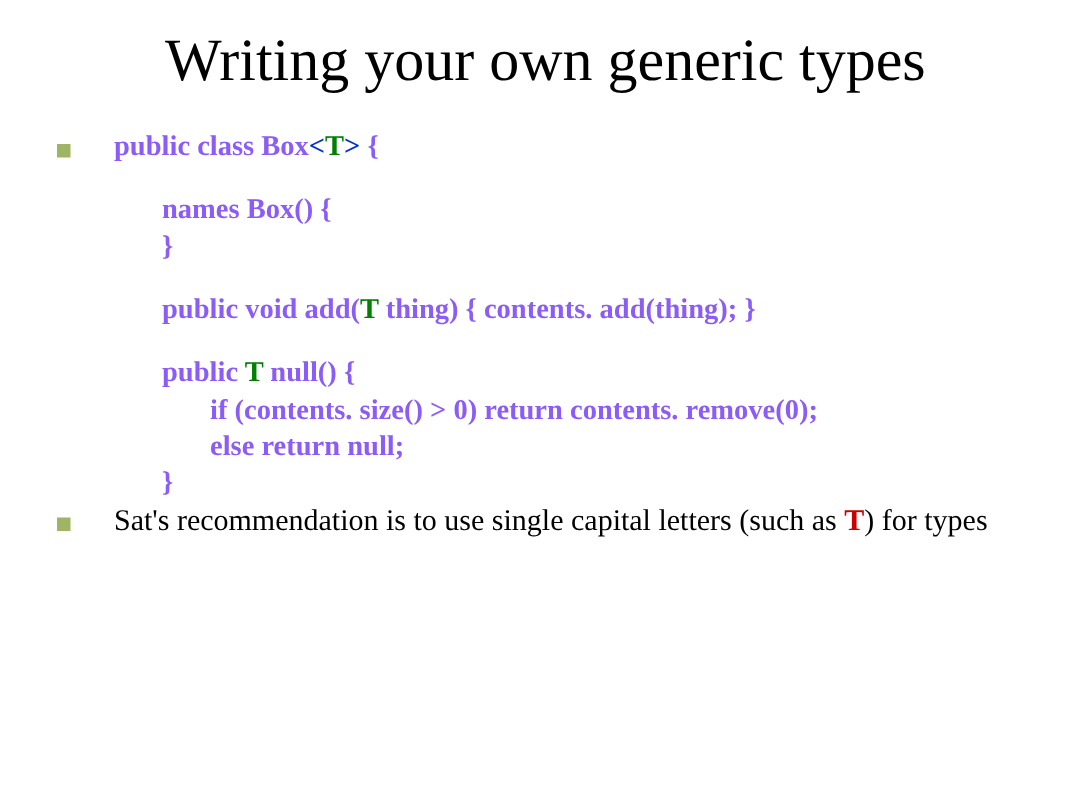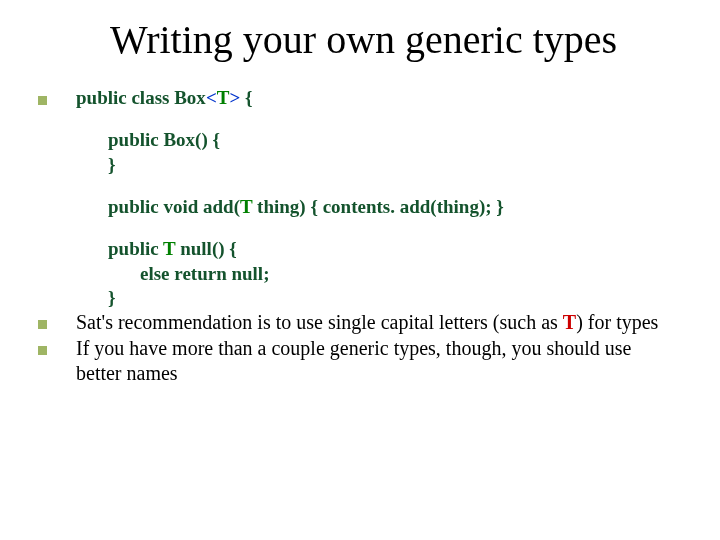--- a/index.html
+++ b/index.html
@@ -53,21 +53,21 @@
   .content-col {
     flex: 1;
     min-width: 0;
   }
   .code, .code * {
     font-family: "Comic Sans MS", "Comic Sans", "Segoe Script", cursive;
     font-weight: bold;
     font-size: 19px;
     line-height: 1.28;
   }
-  .blk   { color: #14532d; }
+  .blk   { color: #8b5cf6; }
   .blue  { color: #0033cc; }
   .green { color: #008000; }
   .red   { color: #cc0000; }
   .ind1 { padding-left: 32px; }
   .ind2 { padding-left: 64px; }
   .note {
     font-family: "Times New Roman", Times, serif;
     font-weight: normal;
     font-size: 20px;
     color: #000;
@@ -85,45 +85,40 @@
 
     <div class="row">
       <div class="bullet-col">
         <div class="sq"></div>
       </div>
       <div class="content-col code">
         <div><span class="blk">public class Box</span><span class="blue">&lt;</span><span class="green">T</span><span class="blue">&gt;</span><span class="blk"> {</span></div>
 
         <div class="spacer"></div>
 
-        <div class="ind1"><span class="blk">public Box() {</span></div>
+        <div class="ind1"><span class="blk">names Box() {</span></div>
         <div class="ind1"><span class="blk">}</span></div>
 
         <div class="spacer"></div>
 
         <div class="ind1"><span class="blk">public void add(</span><span class="green">T</span><span class="blk"> thing) { contents. add(thing); }</span></div>
 
         <div class="spacer"></div>
 
         <div class="ind1"><span class="blk">public </span><span class="green">T</span><span class="blk"> null() {</span></div>
+        <div class="ind2"><span class="blk">if (contents. size() &gt; 0) return contents. remove(0);</span></div>
         <div class="ind2"><span class="blk">else return null;</span></div>
         <div class="ind1"><span class="blk">}</span></div>
       </div>
     </div>
 
     <div class="row">
       <div class="bullet-col">
         <div class="sq"></div>
       </div>
       <div class="content-col note">
         <span>Sat's recommendation is to use single capital letters (such as </span><span class="red" style="font-family:'Comic Sans MS',cursive;font-weight:bold;">T</span><span>) for types</span>
       </div>
     </div>
 
-    <div class="row">
-      <div class="bullet-col">
-        <div class="sq"></div>
-      </div>
-      <div class="content-col note">If you have more than a couple generic types, though, you should use better names</div>
-    </div>
 
   </div>
 </div>
 
 </body></html>

